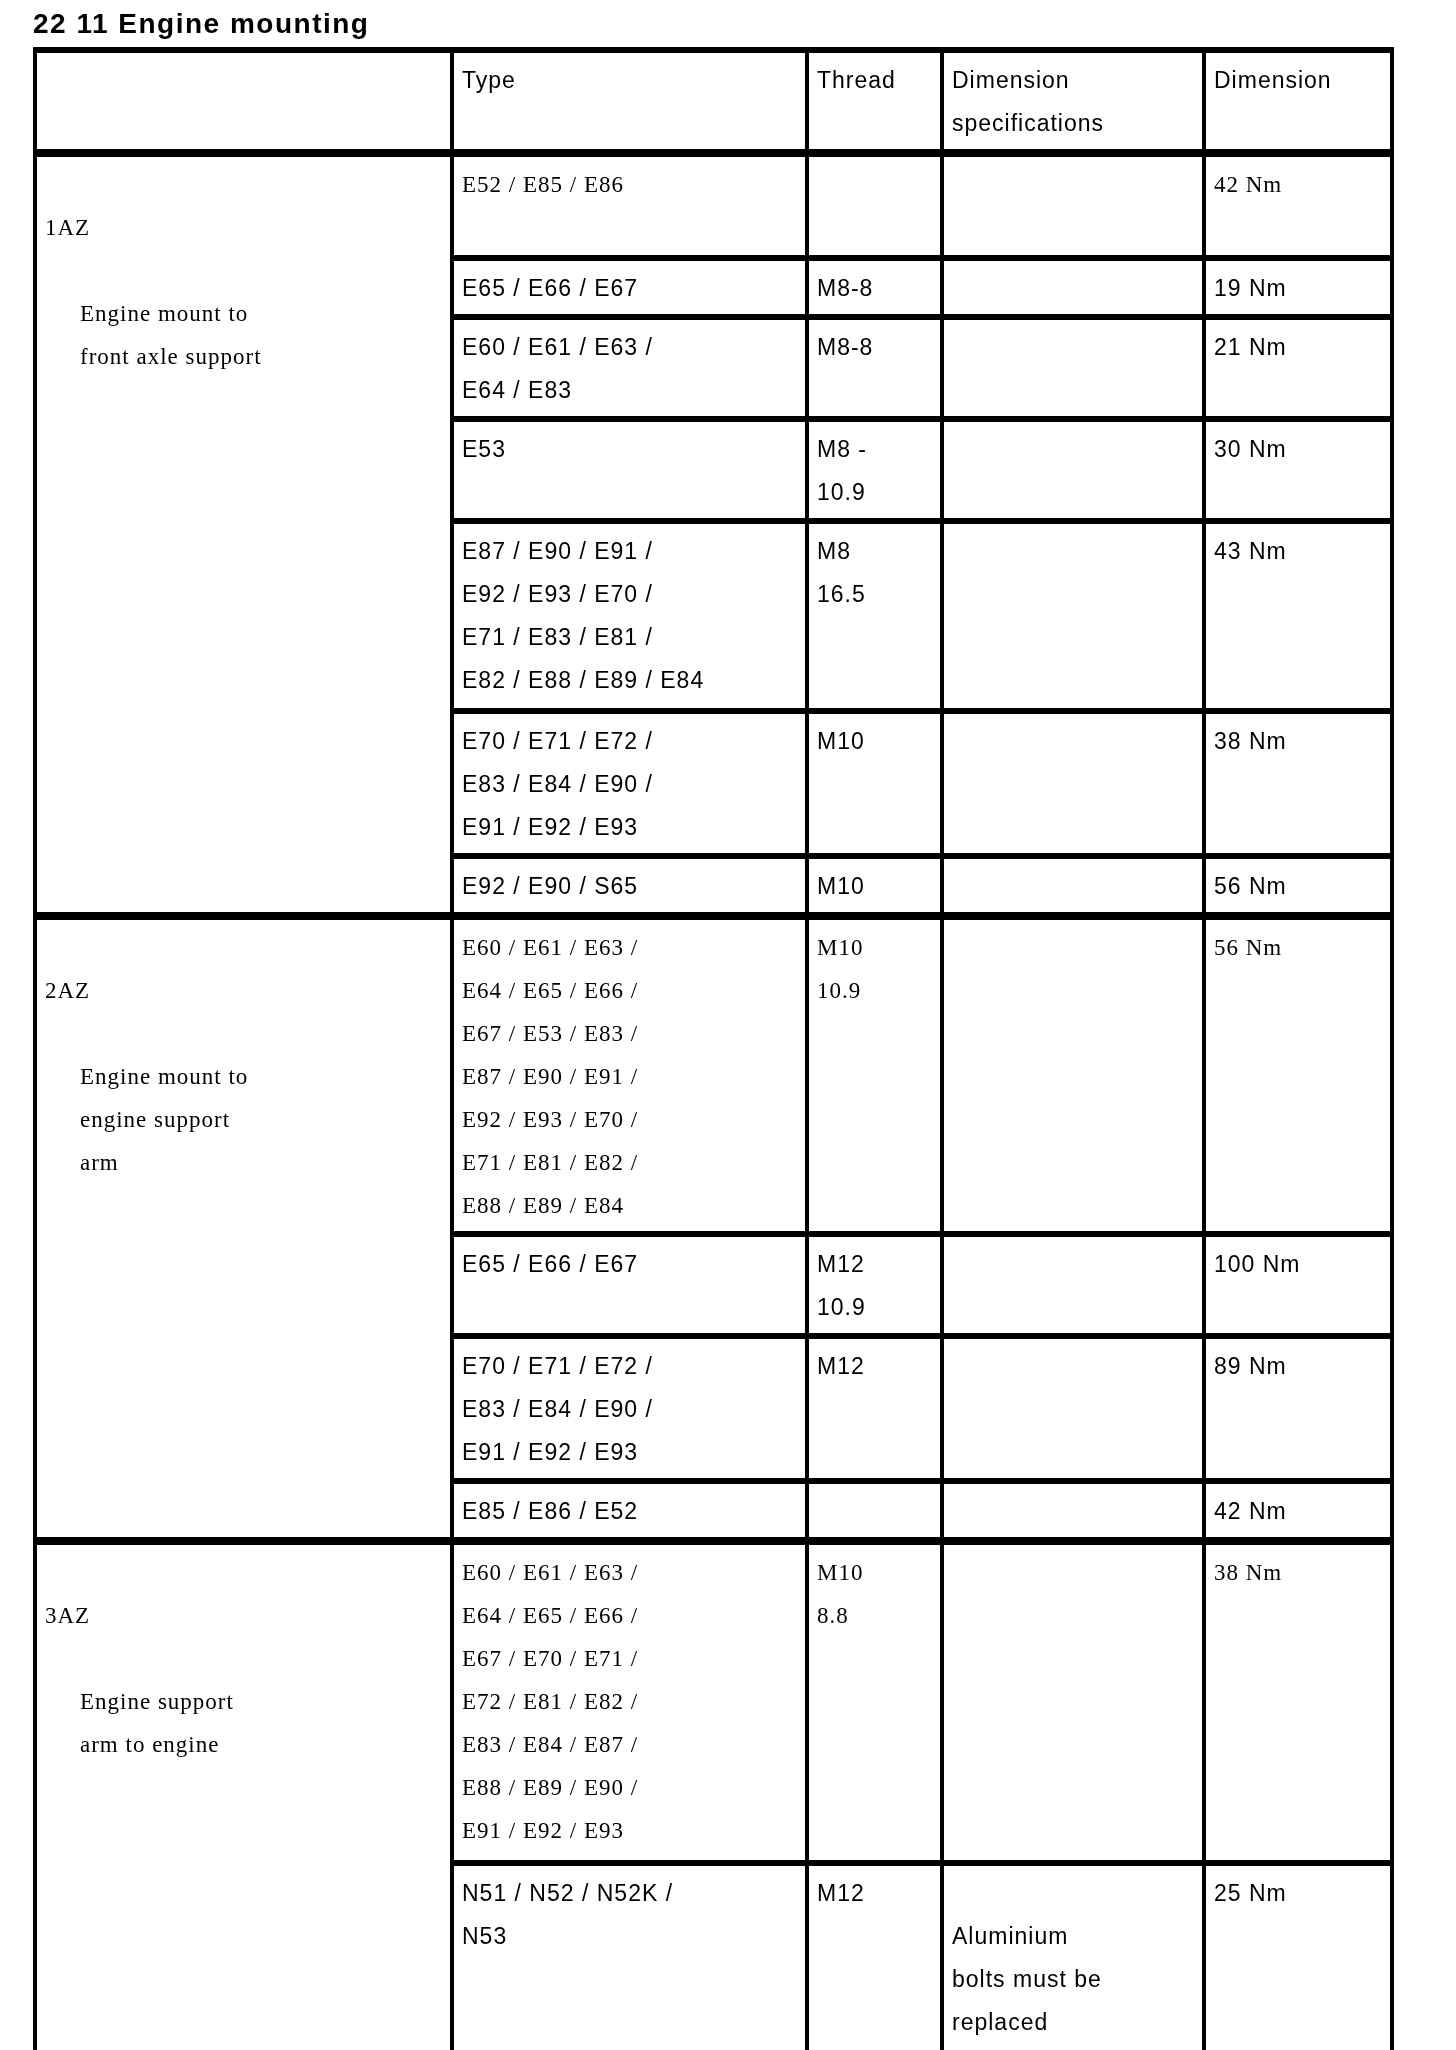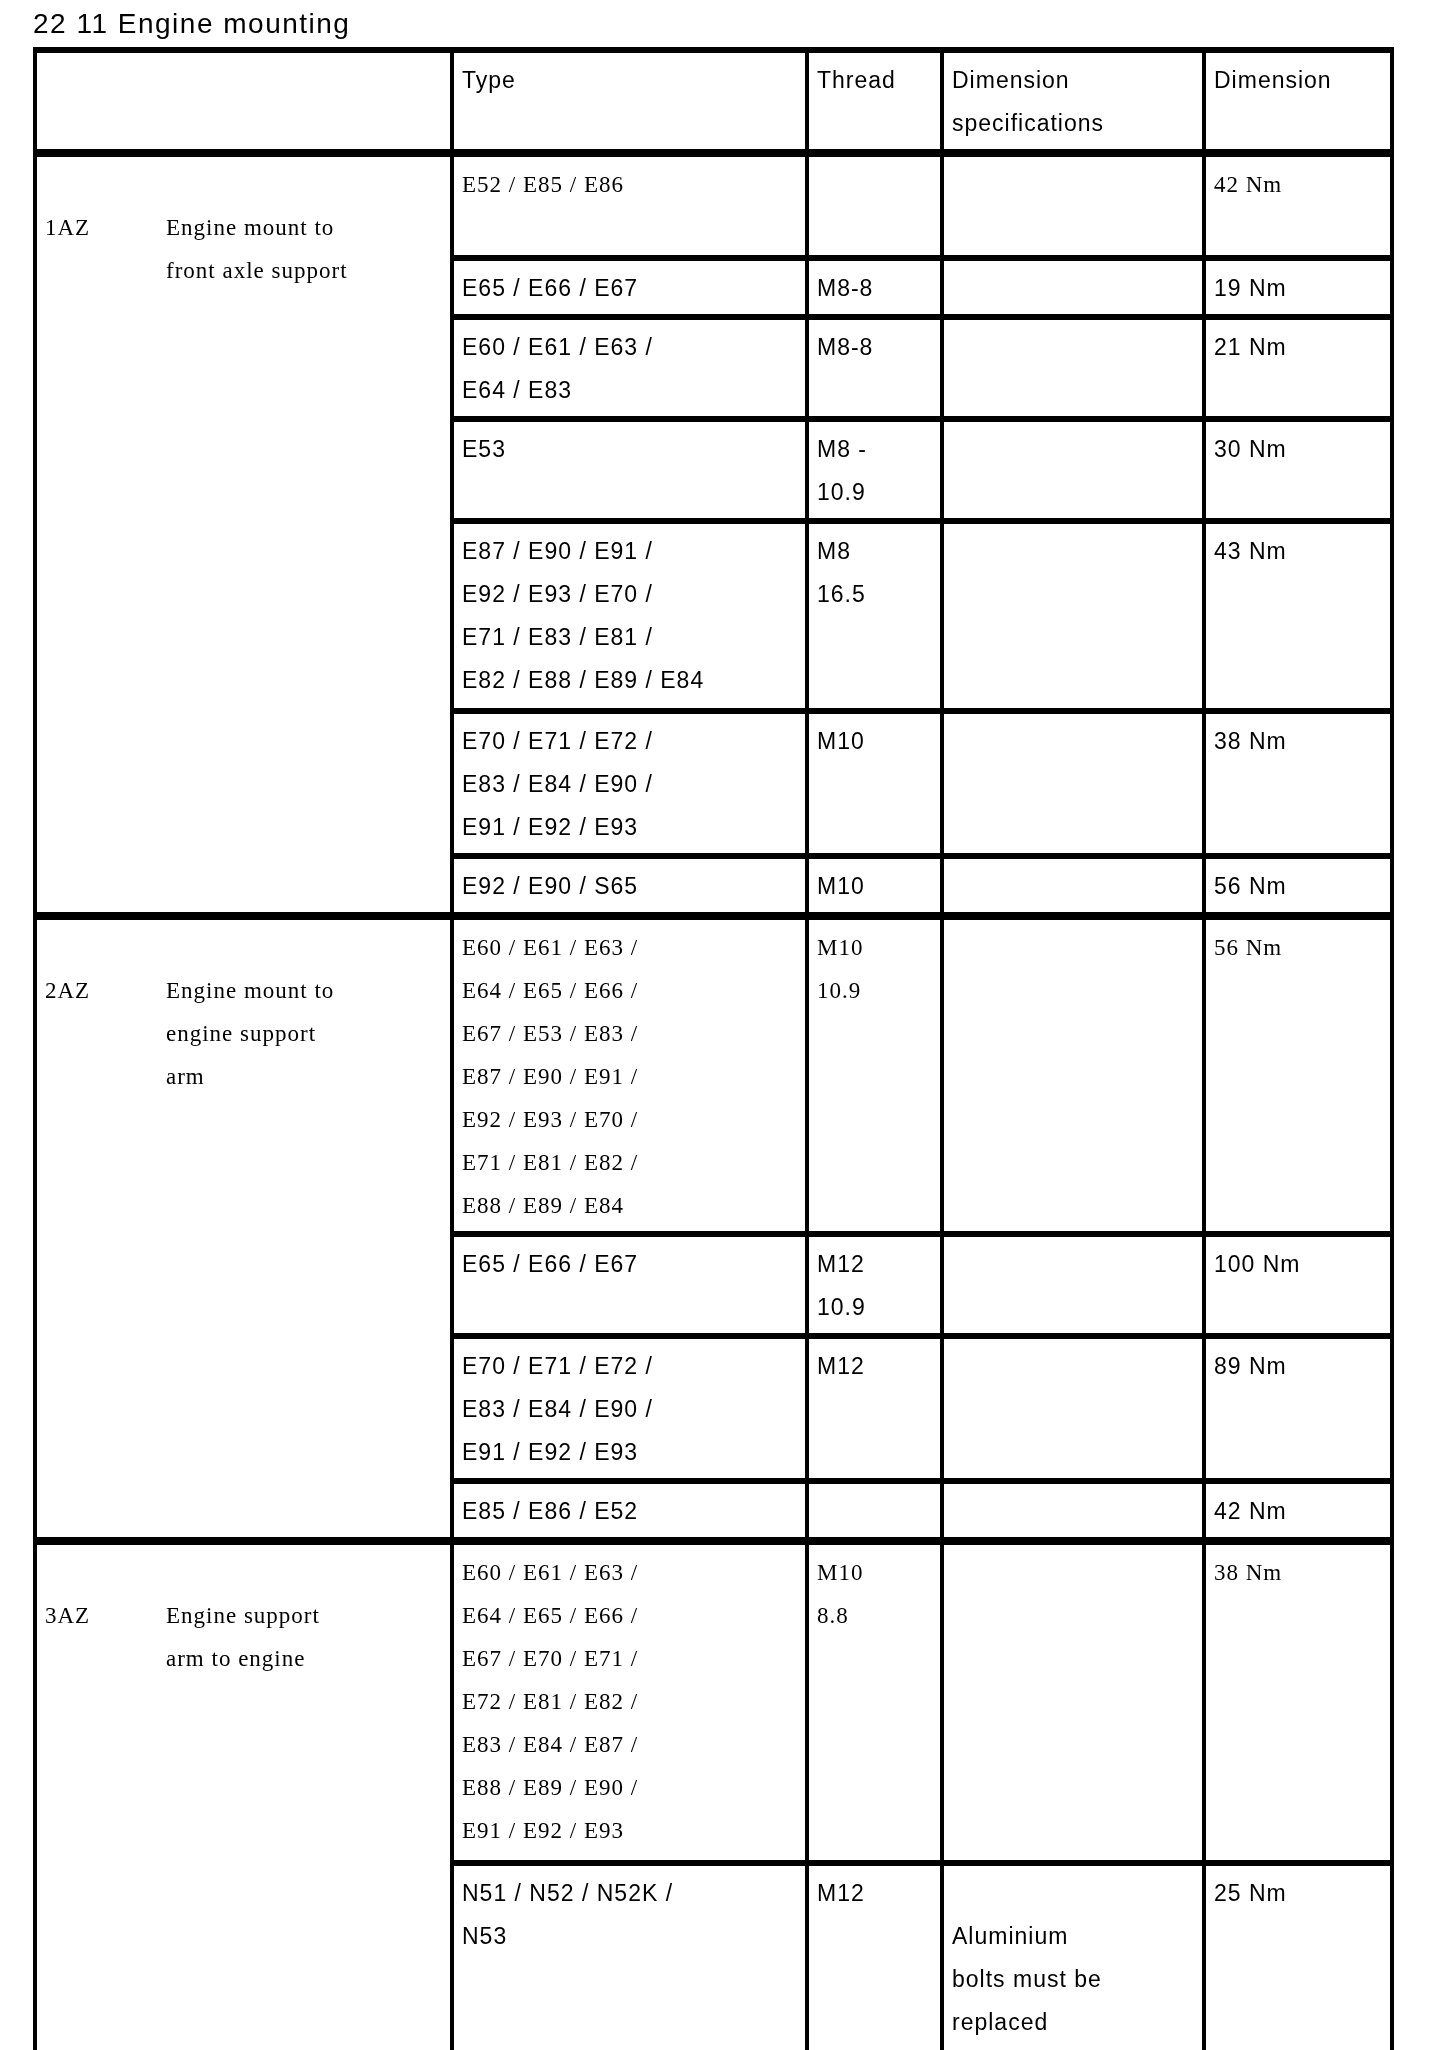--- a/index.html
+++ b/index.html
@@ -12,21 +12,21 @@
     height: 2050px;
     overflow: hidden;
     position: relative;
     font-family: "Liberation Sans", "DejaVu Sans", sans-serif;
     color: #000000;
     -webkit-font-smoothing: none;
   }
   .page-title {
     margin: 8px 0 0 33px;
     font-size: 28px;
-    font-weight: normal;
+    font-weight: bold;
     line-height: 31px;
     letter-spacing: 1.5px;
     white-space: pre-line;
   }
   table.spec-table {
     border-collapse: collapse;
     table-layout: fixed;
     width: 1357px;
     margin: 8px 0 0 33px;
     background: #ffffff;
@@ -55,20 +55,21 @@
   th.hdr-center {
     text-align: center;
     padding-left: 2px;
   }
   td.label-cell {
     padding-top: 7px;
   }
   .label-inner {
     display: flex;
     align-items: flex-start;
+    flex-direction: column;
   }
   .group-code {
     flex: 0 0 86px;
     width: 86px;
   }
   .group-desc {
     flex: 1 1 auto;
     white-space: pre-line;
     margin-left: 35px;
   }

